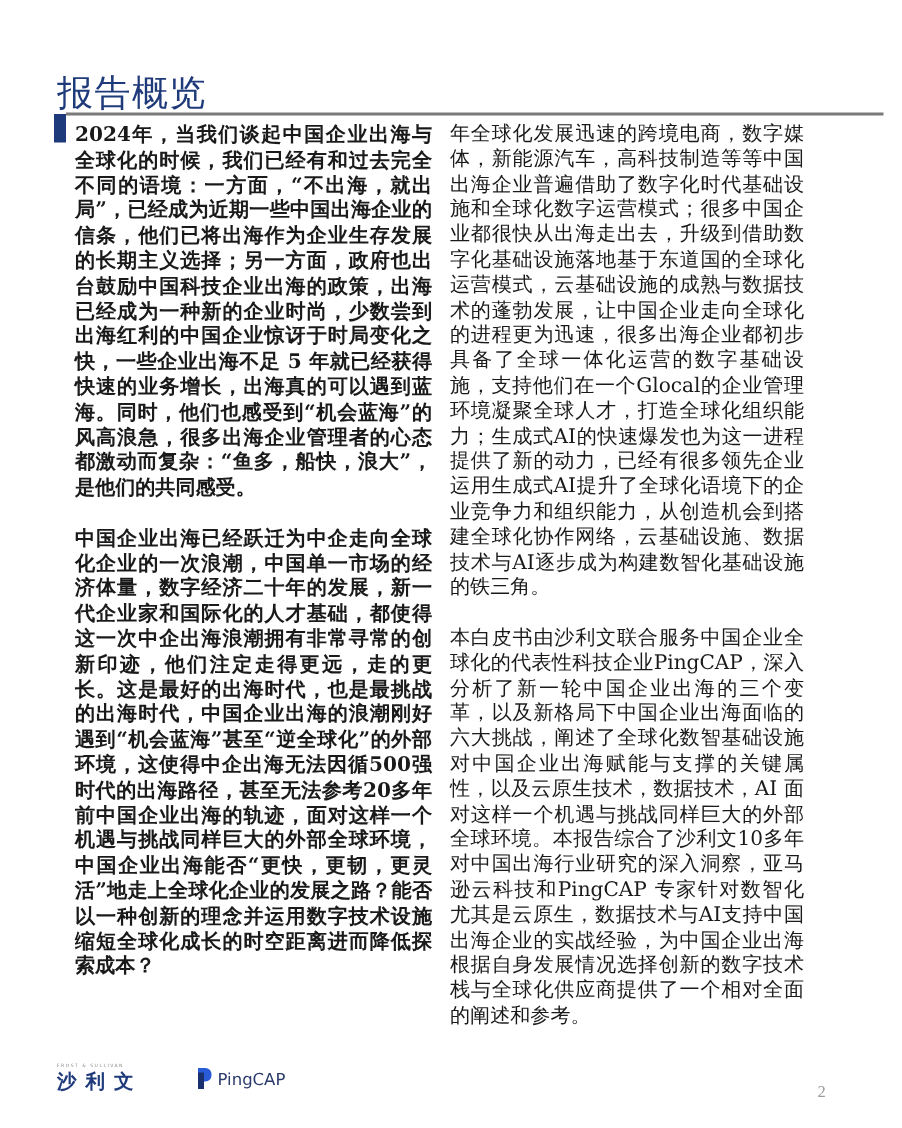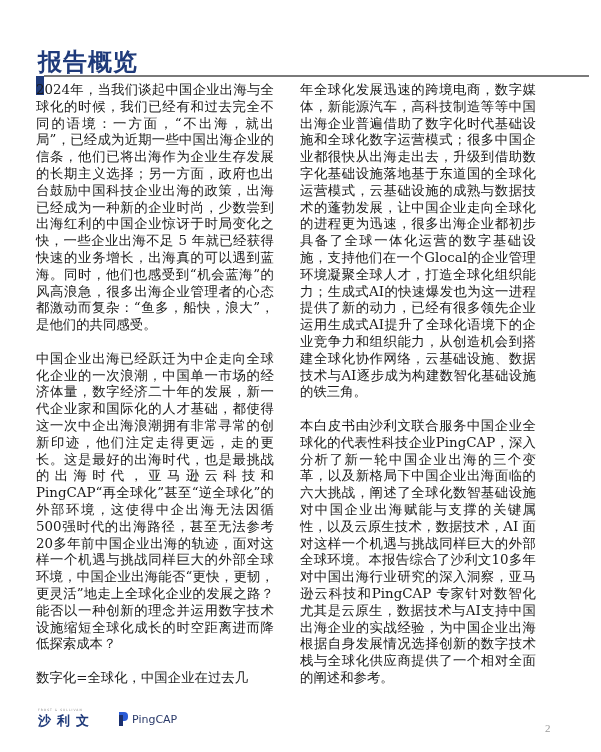--- a/index.html
+++ b/index.html
@@ -3,65 +3,64 @@
 <meta charset="utf-8">
 <style>
   html, body { margin: 0; padding: 0; }
   body {
     width: 601px; height: 752px; background: #ffffff; position: relative; overflow: hidden;
     font-family: "DejaVu Serif", "Liberation Serif", serif; color: #1a1a1a;
   }
   .title {
     position: absolute; left: 38px; top: 46px;
     font-family: "DejaVu Sans", "Liberation Sans", sans-serif;
-    font-size: 24px; font-weight: bold; color: #1f3a7a; letter-spacing: 1px;
+    font-size: 24px; font-weight: normal; color: #1f3a7a; letter-spacing: 1px;
   }
   .rule {
     position: absolute; left: 44px; top: 75px; width: 545px; height: 2px; background: #7a7a7a;
   }
   .accent {
     position: absolute; left: 36px; top: 76px; width: 8px; height: 19px; background: #1f3a7a;
   }
   .col {
     position: absolute; top: 82px; font-size: 13.4px; line-height: 16.8px; text-align: justify;
   }
-  .col-left { left: 36px; width: 238px; }
+  .col-left { left: 50px; width: 238px; font-weight: bold; }
   .col-right { left: 300px; width: 236px; }
   .col p { margin: 0 0 16.8px 0; }
   .footer-logos {
-    position: absolute; left: 38px; top: 708px; display: flex; align-items: center; gap: 24px;
+    position: absolute; left: 38px; top: 708px; display: flex; align-items: center; gap: 4px;
   }
   .fs-logo { display: flex; flex-direction: column; align-items: flex-start; }
   .fs-small {
     font-family: "DejaVu Sans", "Liberation Sans", sans-serif; font-size: 3px; color: #8a8a8a; letter-spacing: 1px;
   }
   .fs-main {
     font-family: "DejaVu Sans", "Liberation Sans", sans-serif; font-size: 13px; font-weight: bold; color: #1f3a7a; letter-spacing: 6px;
   }
-  .pc-logo { display: flex; align-items: center; gap: 4px; }
+  .pc-logo { display: flex; align-items: center; gap: 4px; margin-left: 33px; }
   .pc-mark { width: 9px; height: 14px; position: relative; }
   .pc-mark .a { position: absolute; left: 0; top: 0; width: 9px; height: 9px; background: #2a5bd7; border-radius: 0 4px 4px 0; }
   .pc-mark .b { position: absolute; left: 0; top: 3px; width: 4px; height: 11px; background: #1a2f6e; }
   .pc-text { font-family: "DejaVu Sans", "Liberation Sans", sans-serif; font-size: 11px; color: #2a3a6a; }
   .page-num {
     position: absolute; left: 545px; top: 722px;
     font-family: "Liberation Serif", serif; font-size: 11px; color: #9a9a9a;
   }
 </style>
 </head>
 <body>
 
 <div class="title">报告概览</div>
 <div class="accent"></div>
 <div class="rule"></div>
 
 <div class="col col-left">
   <p>2024年，当我们谈起中国企业出海与全球化的时候，我们已经有和过去完全不同的语境：一方面，“不出海，就出局”，已经成为近期一些中国出海企业的信条，他们已将出海作为企业生存发展的长期主义选择；另一方面，政府也出台鼓励中国科技企业出海的政策，出海已经成为一种新的企业时尚，少数尝到出海红利的中国企业惊讶于时局变化之快，一些企业出海不足 5 年就已经获得快速的业务增长，出海真的可以遇到蓝海。同时，他们也感受到“机会蓝海”的风高浪急，很多出海企业管理者的心态都激动而复杂：“鱼多，船快，浪大”，是他们的共同感受。</p>
-  <p>中国企业出海已经跃迁为中企走向全球化企业的一次浪潮，中国单一市场的经济体量，数字经济二十年的发展，新一代企业家和国际化的人才基础，都使得这一次中企出海浪潮拥有非常寻常的创新印迹，他们注定走得更远，走的更长。这是最好的出海时代，也是最挑战的出海时代，亚马逊云科技和PingCAP“再全球化”甚至“逆全球化”的外部环境，这使得中企出海无法因循500强时代的出海路径，甚至无法参考20多年前中国企业出海的轨迹，面对这样一个机遇与挑战同样巨大的外部全球环境，中国企业出海能否“更快，更韧，更灵活”地走上全球化企业的发展之路？能否以一种创新的理念并运用数字技术设施缩短全球化成长的时空距离进而降低探索成本？</p>
-  <p>数字化=全球化，中国企业在过去几</p>
+  <p>中国企业出海已经跃迁为中企走向全球化企业的一次浪潮，中国单一市场的经济体量，数字经济二十年的发展，新一代企业家和国际化的人才基础，都使得这一次中企出海浪潮拥有非常寻常的创新印迹，他们注定走得更远，走的更长。这是最好的出海时代，也是最挑战的出海时代，中国企业出海的浪潮刚好遇到“机会蓝海”甚至“逆全球化”的外部环境，这使得中企出海无法因循500强时代的出海路径，甚至无法参考20多年前中国企业出海的轨迹，面对这样一个机遇与挑战同样巨大的外部全球环境，中国企业出海能否“更快，更韧，更灵活”地走上全球化企业的发展之路？能否以一种创新的理念并运用数字技术设施缩短全球化成长的时空距离进而降低探索成本？</p>
 </div>
 
 <div class="col col-right">
   <p>年全球化发展迅速的跨境电商，数字媒体，新能源汽车，高科技制造等等中国出海企业普遍借助了数字化时代基础设施和全球化数字运营模式；很多中国企业都很快从出海走出去，升级到借助数字化基础设施落地基于东道国的全球化运营模式，云基础设施的成熟与数据技术的蓬勃发展，让中国企业走向全球化的进程更为迅速，很多出海企业都初步具备了全球一体化运营的数字基础设施，支持他们在一个Glocal的企业管理环境凝聚全球人才，打造全球化组织能力；生成式AI的快速爆发也为这一进程提供了新的动力，已经有很多领先企业运用生成式AI提升了全球化语境下的企业竞争力和组织能力，从创造机会到搭建全球化协作网络，云基础设施、数据技术与AI逐步成为构建数智化基础设施的铁三角。</p>
   <p>本白皮书由沙利文联合服务中国企业全球化的代表性科技企业PingCAP，深入分析了新一轮中国企业出海的三个变革，以及新格局下中国企业出海面临的六大挑战，阐述了全球化数智基础设施对中国企业出海赋能与支撑的关键属性，以及云原生技术，数据技术，AI 面对这样一个机遇与挑战同样巨大的外部全球环境。本报告综合了沙利文10多年对中国出海行业研究的深入洞察，亚马逊云科技和PingCAP 专家针对数智化尤其是云原生，数据技术与AI支持中国出海企业的实战经验，为中国企业出海根据自身发展情况选择创新的数字技术栈与全球化供应商提供了一个相对全面的阐述和参考。</p>
 </div>
 
 <div class="footer-logos">
   <div class="fs-logo">
     <span class="fs-small">FROST &amp; SULLIVAN</span>

